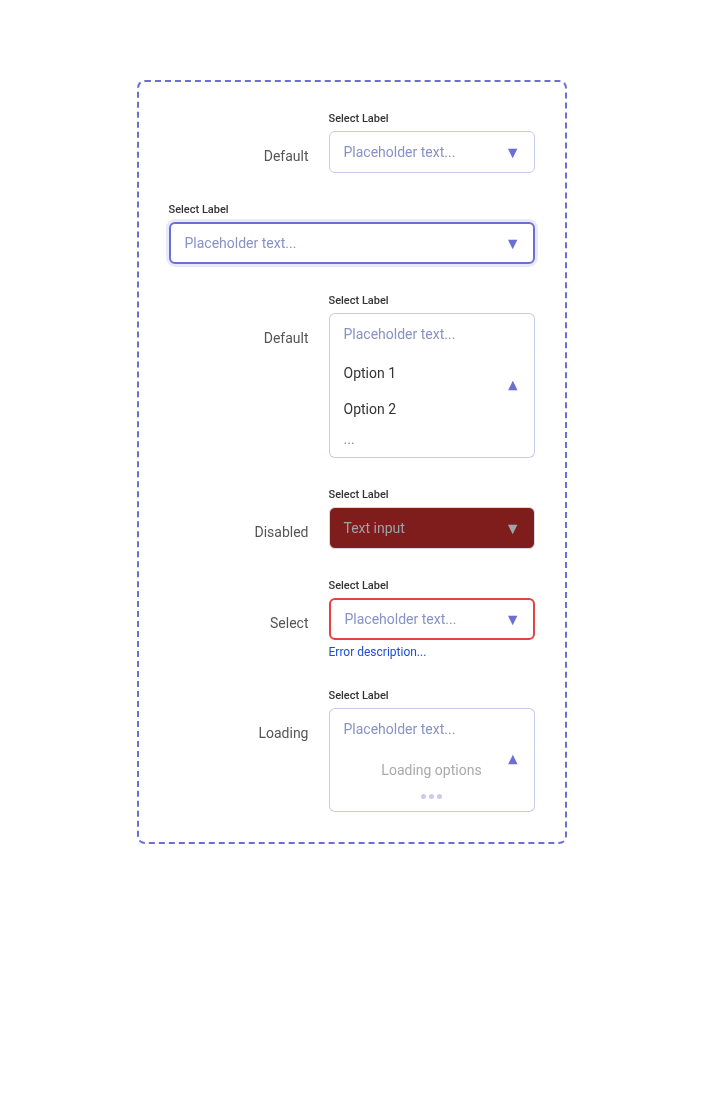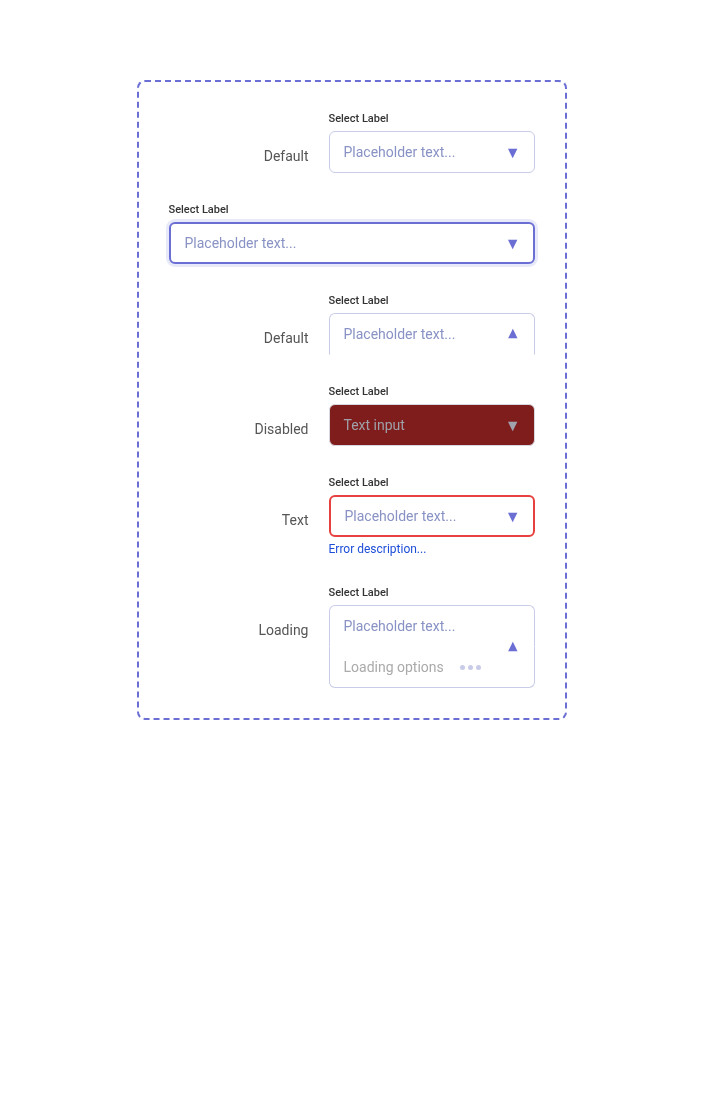--- a/index.html
+++ b/index.html
@@ -151,20 +151,21 @@
       border: 1.5px solid #c8cce8;
       border-top: none;
       border-radius: 0 0 6px 6px;
       background: #fff;
       padding: 12px 14px;
       font-size: 14px;
       color: #aaa;
       display: flex;
       align-items: center;
       gap: 16px;
+      flex-direction: column;
     }
 
     .loading-dots {
       display: inline-flex;
       gap: 3px;
       align-items: center;
     }
 
     .loading-dots span {
       width: 5px;
@@ -218,39 +219,44 @@
 
   <div class="state-row">
     <div class="state-label">Default</div>
     <div class="state-content">
       <div class="select-label">Select Label</div>
       <div class="select-wrapper active-state-wrapper">
         <div class="select-box active-state">
           <span class="select-box-text">Placeholder text...</span>
         </div>
         <span class="chevron-icon chevron-up">▼</span>
+        <div class="dropdown-menu">
+          <div class="dropdown-item">Option 1</div>
+          <div class="dropdown-item">Option 2</div>
+          <div class="dropdown-ellipsis">...</div>
+        </div>
       </div>
     </div>
   </div>
 
   <div class="state-row">
     <div class="state-label">Disabled</div>
     <div class="state-content">
       <div class="select-label">Select Label</div>
       <div class="select-wrapper">
         <div class="select-box disabled-state">
           <span class="select-box-text">Text input</span>
         </div>
         <span class="chevron-icon chevron-disabled">▼</span>
       </div>
     </div>
   </div>
 
   <div class="state-row">
-    <div class="state-label">Text</div>
+    <div class="state-label">Select</div>
     <div class="state-content">
       <div class="select-label">Select Label</div>
       <div class="select-wrapper">
         <div class="select-box error-state">
           <span class="select-box-text">Placeholder text...</span>
         </div>
         <span class="chevron-icon" style="color:#6b6fd4;">▼</span>
       </div>
       <div class="error-description">Error description...</div>
     </div>

